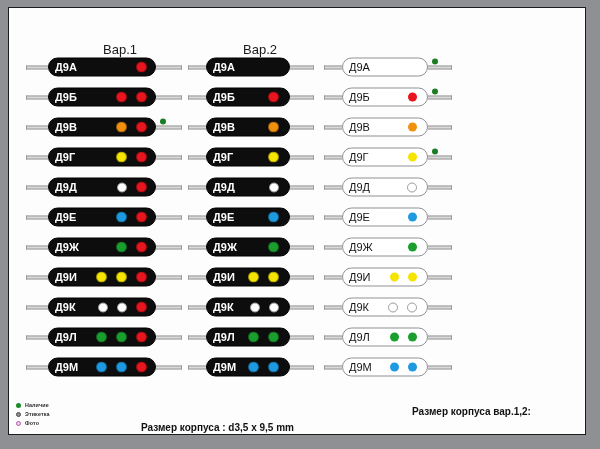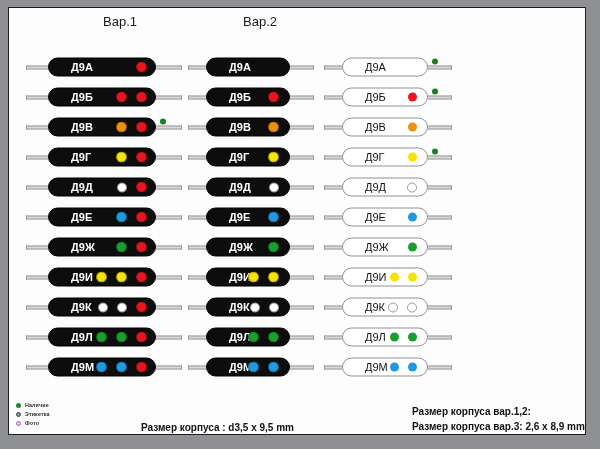--- a/index.html
+++ b/index.html
@@ -34,20 +34,21 @@
     font-weight:bold;
     color:#111;
     letter-spacing:.2px;
     z-index:6;
   }
   
   .col-head{
     position:absolute;
     text-align:center;
     color:#1a1a1a;
+    margin-top:28px;
   }
   .col-head .ttl{ font-size:13px; }
   .col-head .sub{ font-size:9.5px; font-weight:bold; margin-top:1px; }
 
   
   .col{ position:absolute; top:52px; }
   .row{ position:relative; height:30px; }
 
   .diode{
     position:absolute;
@@ -69,21 +70,20 @@
 
   
   .body{
     position:relative;
     height:19px;
     border-radius:10px;
     display:flex;
     align-items:center;
     box-sizing:border-box;
     flex:0 0 auto;
-    padding-left:16px;
   }
   .body.dark{
     background:#0d0d0d;
     border:1px solid #000;
   }
   .body.light{
     background:#ffffff;
     border:1.2px solid #8d9196;
   }
   
@@ -612,14 +612,13 @@
         <span>Этикетка</span>
       </div>
       <div class="legend-item">
         <span class="legend-marker lm-photo"></span>
         <span>Фото</span>
       </div>
     </div>
 
   <div class="cap cap-center">Размер корпуса : d3,5 x 9,5 mm</div>
   <div class="cap cap-right a">Размер корпуса вар.1,2:</div>
-  <div class="cap cap-right b">Размер корпуса вар.3: 2,6 x 8,9 mm</div>
 </div>
 
 </body></html>

